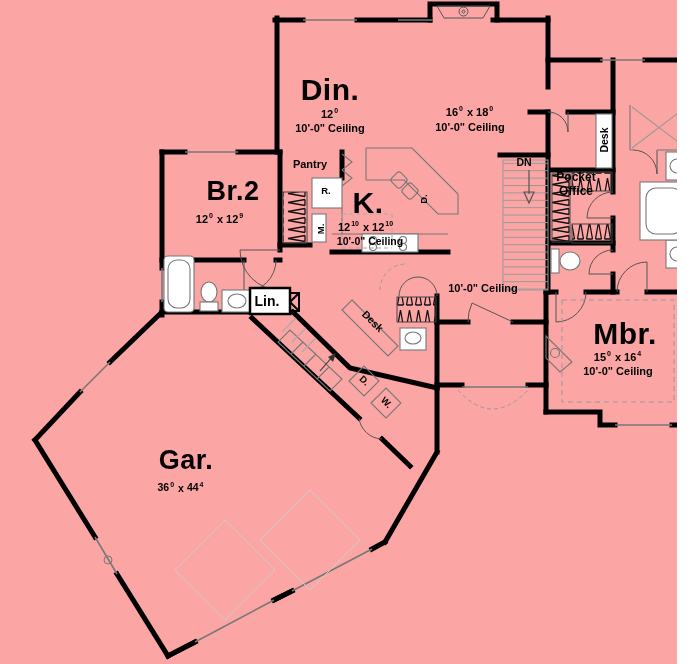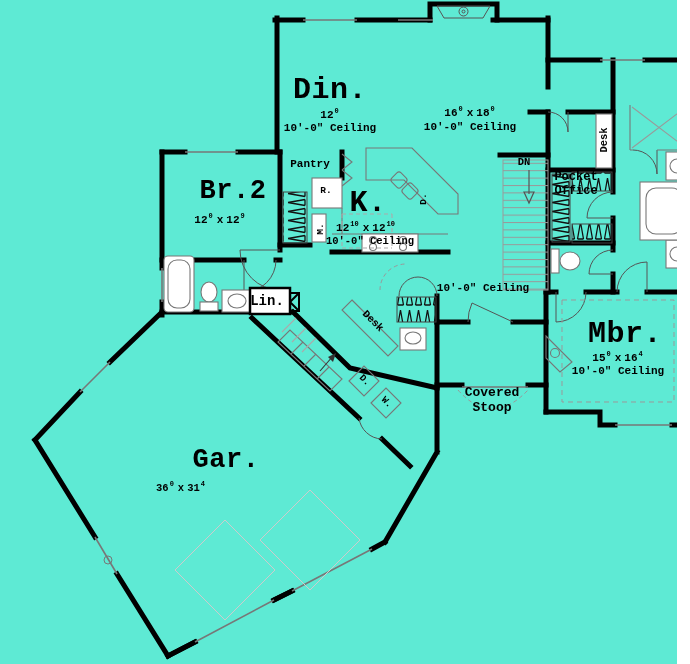--- a/index.html
+++ b/index.html
@@ -1,17 +1,17 @@
 <!DOCTYPE html>
 <html><head>
 <meta charset="utf-8">
 <style>
   html,body{margin:0;padding:0;background:#ffffff;}
-  #plan{position:relative;width:677px;height:664px;background:#5eead4;overflow:hidden;
-        font-family:Liberation Mono, monospace;color:#000;}
+  #plan{position:relative;width:677px;height:664px;background:#fca5a5;overflow:hidden;
+        font-family:Liberation Sans, sans-serif;color:#000;}
   #plan svg{position:absolute;left:0;top:0;}
   .lbl{position:absolute;transform:translate(-50%,-50%);text-align:center;
        font-weight:bold;white-space:nowrap;line-height:1.15;}
   .room-name{font-size:30px;letter-spacing:0.5px;}
   .room-name.md{font-size:27px;}
   .dim{font-size:11px;}
   .dim sup{font-size:7px;vertical-align:super;margin:0 1px;}
   .dim .x{margin:0 3px;}
   .ceil{font-size:11px;}
   .small{font-size:11px;}
@@ -218,33 +218,32 @@
   <div class="lbl dim" style="left:366px;top:227px;"><span>12</span><sup>10</sup><span class="x">x</span><span>12</span><sup>10</sup></div>
   <div class="lbl ceil" style="left:370px;top:241px;font-size:10.5px;">10'-0" Ceiling</div>
 
   <div class="lbl room-name md" style="left:221px;top:192px;margin-left:12px;">Br.2</div>
   <div class="lbl dim" style="left:220px;top:219px;"><span>12</span><sup>0</sup><span class="x">x</span><span>12</span><sup>9</sup></div>
 
   <div class="lbl room-name" style="left:625px;top:334px;">Mbr.</div>
   <div class="lbl dim" style="left:618px;top:357px;"><span>15</span><sup>0</sup><span class="x">x</span><span>16</span><sup>4</sup></div>
   <div class="lbl ceil" style="left:618px;top:371px;">10'-0" Ceiling</div>
 
-  <div class="lbl room-name md" style="left:186px;top:461px;margin-left:40px;">Gar.</div>
-  <div class="lbl dim" style="left:181px;top:487px;font-size:10.5px;"><span>36</span><sup>0</sup><span class="x">x</span><span>31</span><sup>4</sup></div>
+  <div class="lbl room-name md" style="left:186px;top:461px;">Gar.</div>
+  <div class="lbl dim" style="left:181px;top:487px;font-size:10.5px;"><span>36</span><sup>0</sup><span class="x">x</span><span>44</span><sup>4</sup></div>
 
   <div class="lbl wrap" style="left:576px;top:140px;width:52px;font-size:12px;">Pocket Office</div>
   <div class="lbl small rotm90" style="left:604px;top:140px;font-size:10.5px;">Desk</div>
 
   <div class="lbl small" style="left:310px;top:164px;">Pantry</div>
   <div class="lbl tiny" style="left:326px;top:191px;">R.</div>
   <div class="lbl tiny rotm90" style="left:321px;top:229px;">M.</div>
   <div class="lbl tiny rotm90" style="left:424px;top:199px;">D.</div>
 
   <div class="lbl small" style="left:524px;top:162px;font-size:10.5px;">DN</div>
   <div class="lbl small" style="left:267px;top:301px;font-size:14px;">Lin.</div>
   <div class="lbl ceil" style="left:483px;top:288px;">10'-0" Ceiling</div>
 
-  <div class="lbl wrap" style="left:492px;top:356px;width:72px;font-size:13px;">Covered Stoop</div>
 
   <div class="lbl small rot45" style="left:373px;top:321px;font-size:10.5px;">Desk</div>
   <div class="lbl tiny rot45" style="left:364px;top:381px;">D.</div>
   <div class="lbl tiny rot45" style="left:386px;top:403px;">W.</div>
 </div>
 
 </body></html>

